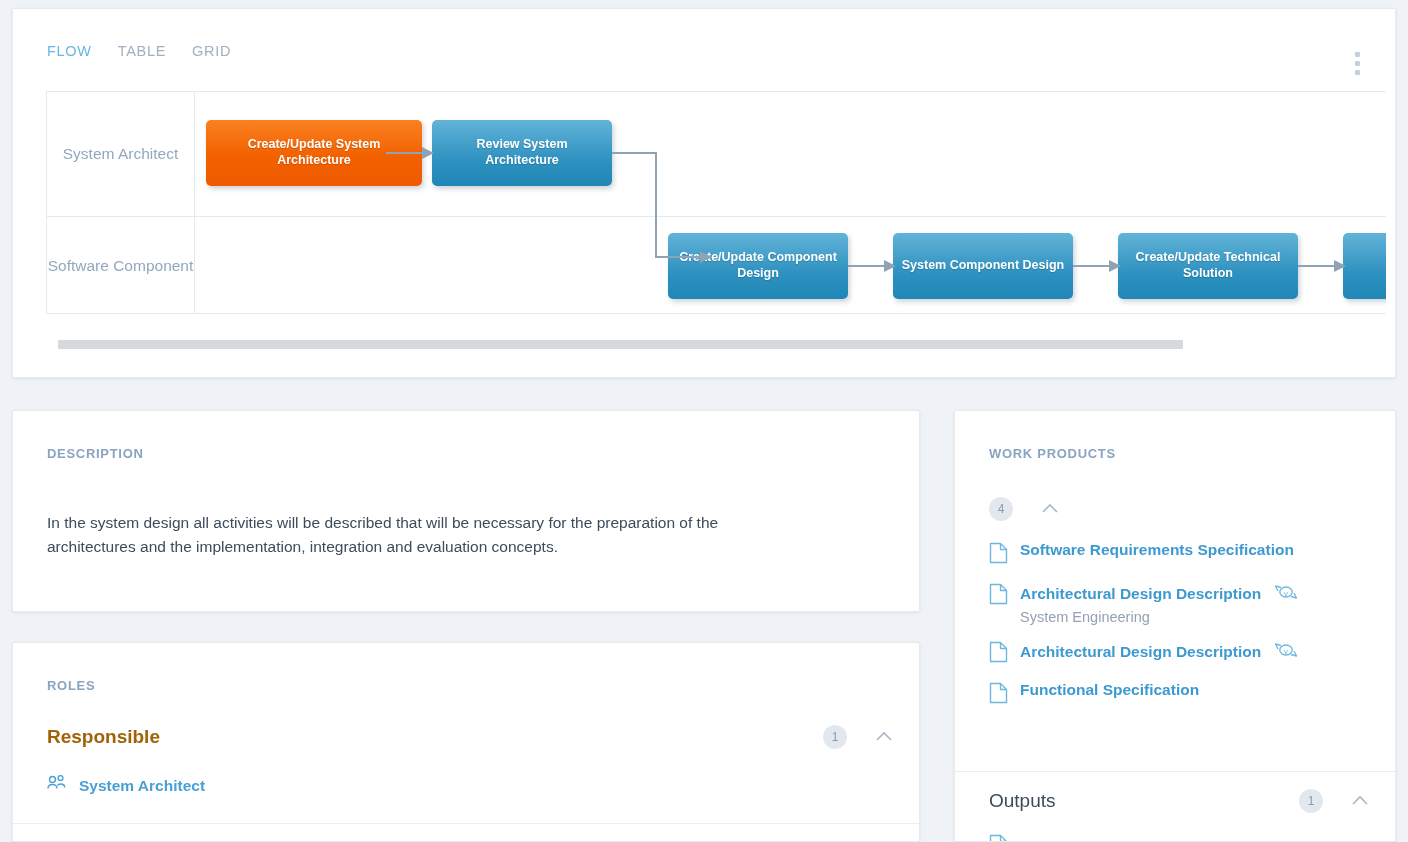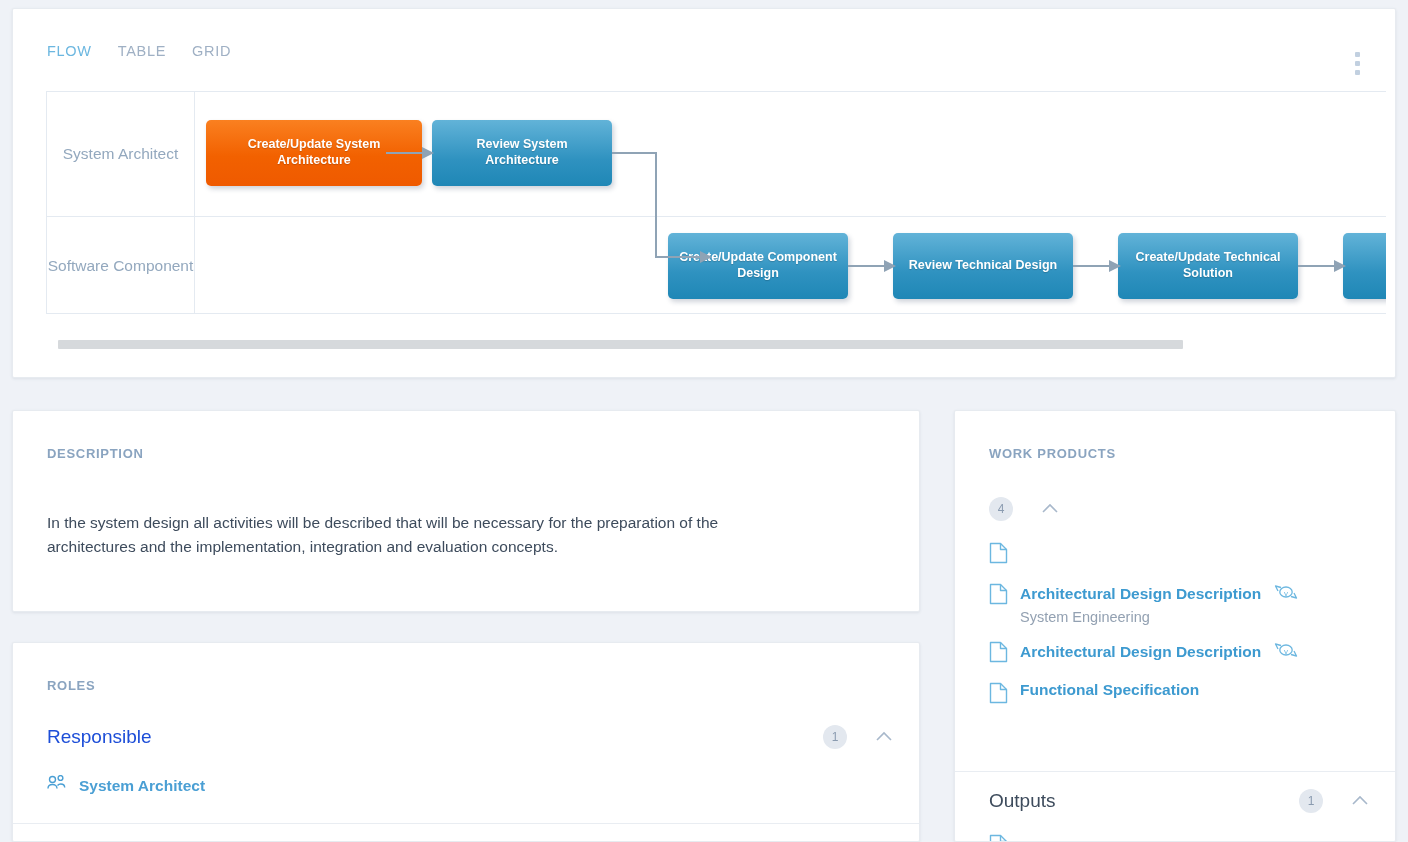--- a/index.html
+++ b/index.html
@@ -107,21 +107,21 @@
     font-size: 15.5px; color: #3d4b5c; line-height: 1.55;
   }
 
   
   #roles-panel { left: 12px; top: 642px; width: 908px; height: 200px; }
   #roles-panel .panel-title { position: absolute; left: 34px; top: 35px; }
   .group-header {
     position: absolute; left: 34px; right: 24px; top: 82px;
     display: flex; align-items: center; cursor: pointer;
   }
-  .group-header .gname { font-size: 19px; color: #1d4ed8; flex: 1; }
+  .group-header .gname { font-size: 19px; color: #a16207; flex: 1; font-weight: bold; }
   .badge {
     width: 24px; height: 24px; border-radius: 50%;
     background: #e3e8ef; color: #8a9bb0;
     font-size: 12px; display: flex; align-items: center; justify-content: center;
     margin-right: 26px;
   }
   .chev { width: 22px; height: 22px; cursor: pointer; }
   .chev svg { display:block; }
 
   .role-row {
@@ -180,21 +180,21 @@
             <line x1="0" y1="8" x2="36" y2="8" stroke="#8fa3b5" stroke-width="2"></line>
             <polygon points="36,2 48,8 36,14" fill="#8fa3b5"></polygon>
           </svg>
         </div>
       </div>
 
       <div class="lane" style="top:124px; height:99px;">
         <div class="lane-label">Software Component</div>
         <div class="lane-body">
           <div class="node blue" style="left:473px; top:16px; width:180px; height:66px;">Create/Update Component Design</div>
-          <div class="node blue" style="left:698px; top:16px; width:180px; height:66px;">Review Technical Design</div>
+          <div class="node blue" style="left:698px; top:16px; width:180px; height:66px;">System Component Design</div>
           <div class="node blue" style="left:923px; top:16px; width:180px; height:66px;">Create/Update Technical Solution</div>
           <div class="node blue" style="left:1148px; top:16px; width:180px; height:66px;"></div>
 
           <svg class="connector" style="left:653px; top:41px; width:48px; height:16px;">
             <line x1="0" y1="8" x2="36" y2="8" stroke="#8fa3b5" stroke-width="2"></line>
             <polygon points="36,2 48,8 36,14" fill="#8fa3b5"></polygon>
           </svg>
           <svg class="connector" style="left:878px; top:41px; width:48px; height:16px;">
             <line x1="0" y1="8" x2="36" y2="8" stroke="#8fa3b5" stroke-width="2"></line>
             <polygon points="36,2 48,8 36,14" fill="#8fa3b5"></polygon>
@@ -265,20 +265,25 @@
       </div>
 
       <div class="wp-list">
 
         <div class="wp-item">
           <span class="doc-icon">
             <svg width="19" height="22" viewBox="0 0 19 22">
               <path d="M1.5 1.5h10l6 6v13h-16z" fill="none" stroke="#6cb7e0" stroke-width="1.4" stroke-linejoin="round"></path>
               <path d="M11.5 1.5v6h6" fill="none" stroke="#6cb7e0" stroke-width="1.4" stroke-linejoin="round"></path>
             </svg>
+          </span>
+          <span class="wp-texts">
+            <span class="wp-title-row">
+              <span class="wp-title">Software Requirements Specification</span>
+            </span>
           </span>
         </div>
 
         <div class="wp-item">
           <span class="doc-icon">
             <svg width="19" height="22" viewBox="0 0 19 22">
               <path d="M1.5 1.5h10l6 6v13h-16z" fill="none" stroke="#6cb7e0" stroke-width="1.4" stroke-linejoin="round"></path>
               <path d="M11.5 1.5v6h6" fill="none" stroke="#6cb7e0" stroke-width="1.4" stroke-linejoin="round"></path>
             </svg>
           </span>

